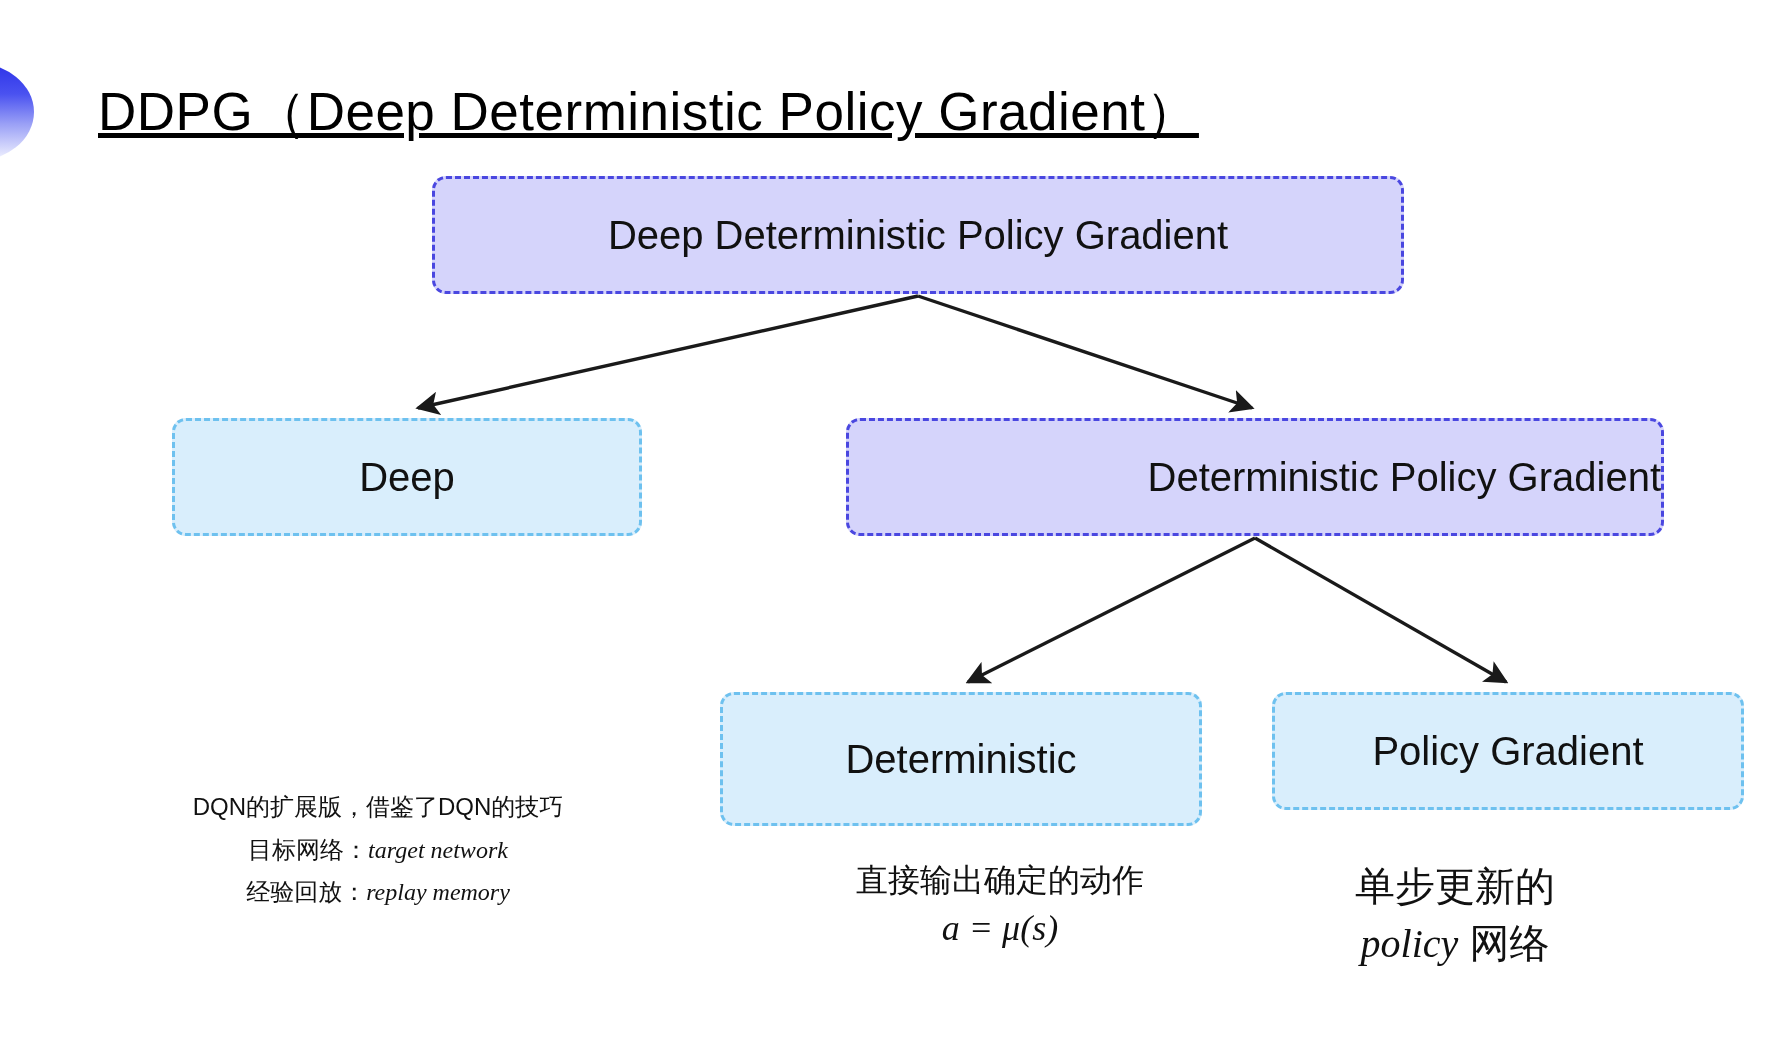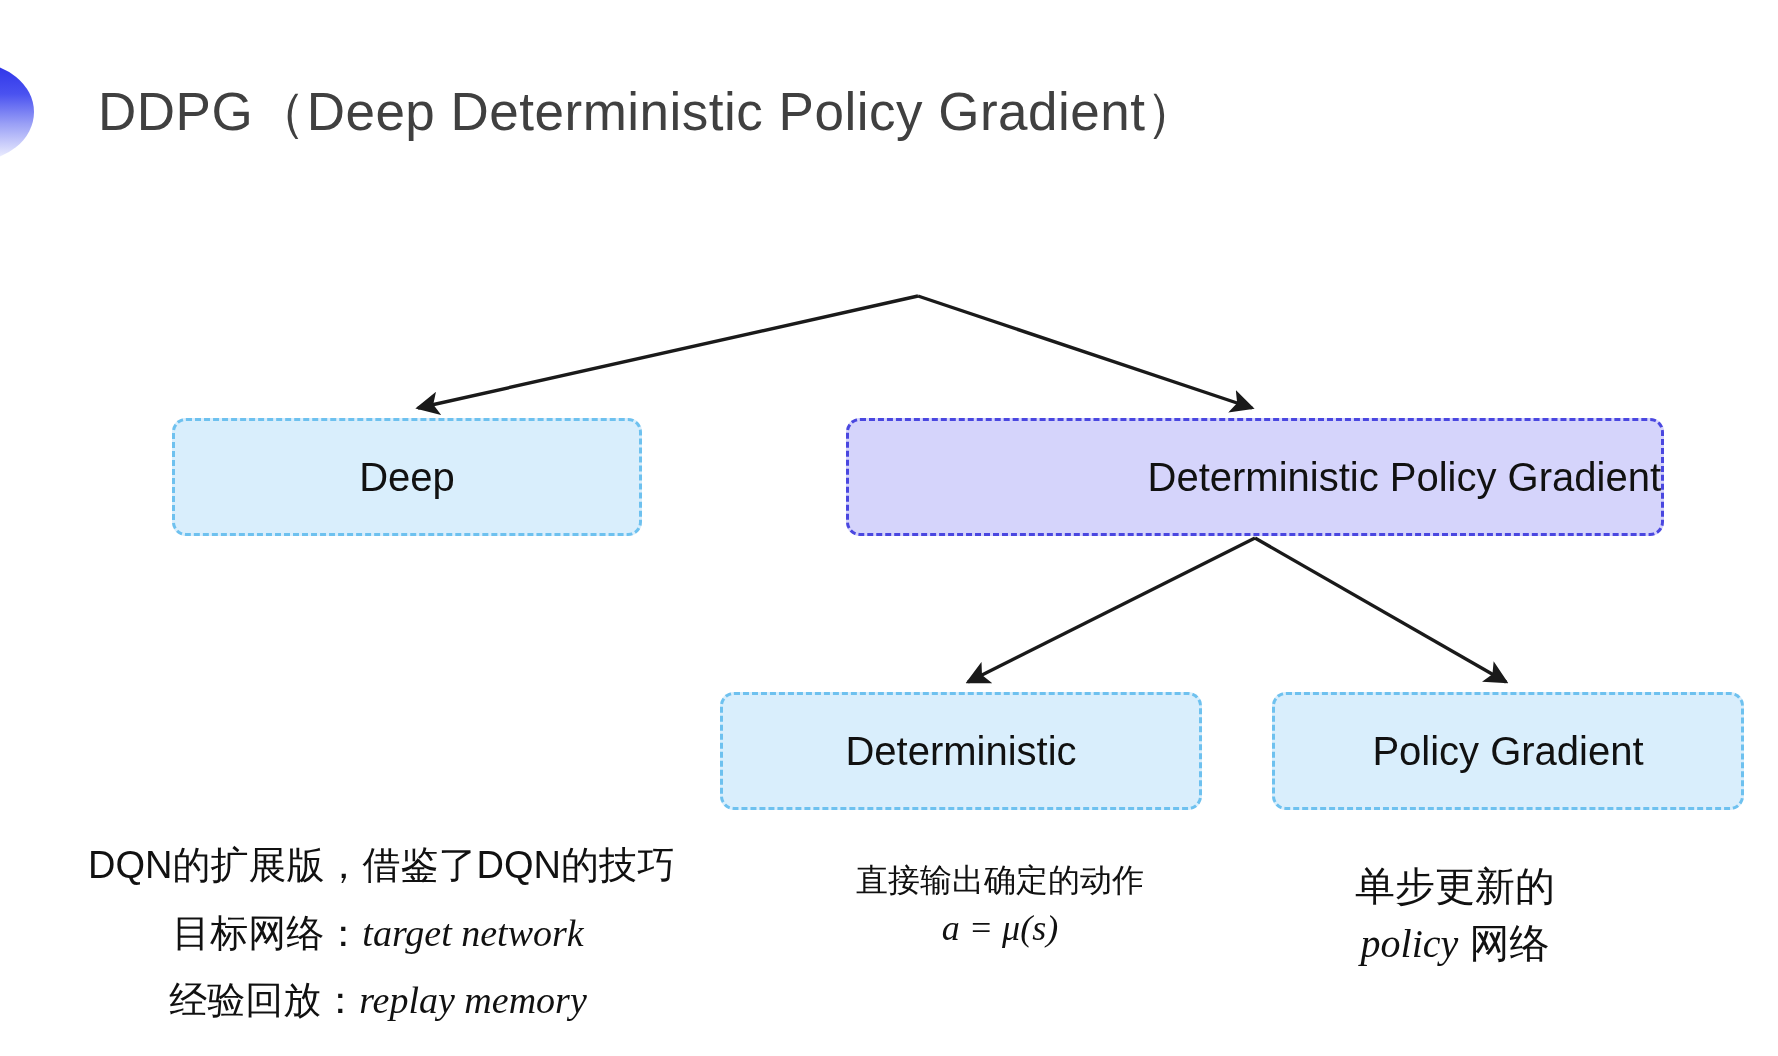--- a/index.html
+++ b/index.html
@@ -34,24 +34,25 @@
     height: 100px;
     border-radius: 0 62px 62px 0 / 0 50px 50px 0;
     background: linear-gradient(180deg, #2b31e8 0%, #4a52f0 32%, #9aa0f6 62%, #e3e5fd 92%, #ffffff 100%);
   }
   #title-text {
     position: absolute;
     left: 98px;
     top: 0px;
     font-size: 53px;
     line-height: 100px;
-    color: #404040;
+    color: #000000;
     font-weight: 400;
     letter-spacing: 0.5px;
     white-space: nowrap;
+    text-decoration: underline;
   }
 
   
   .node {
     position: absolute;
     box-sizing: border-box;
     display: flex;
     align-items: center;
     justify-content: center;
     border-radius: 14px;
@@ -73,21 +74,21 @@
 
   #node-root      { left: 432px; top: 176px;  width: 972px; height: 118px; }
   #node-root .node-label      { font-size: 40px; }
 
   #node-deep      { left: 172px; top: 418px;  width: 470px; height: 118px; }
   #node-deep .node-label      { font-size: 40px; }
 
   #node-dpg       { left: 846px; top: 418px;  width: 818px; height: 118px; justify-content: flex-end; }
   #node-dpg .node-label       { font-size: 40px; }
 
-  #node-det       { left: 720px; top: 692px;  width: 482px; height: 118px; }
+  #node-det       { left: 720px; top: 692px;  width: 482px; height: 134px; }
   #node-det .node-label       { font-size: 40px; }
 
   #node-pg        { left: 1272px; top: 692px; width: 472px; height: 118px; }
   #node-pg .node-label        { font-size: 40px; }
 
   
   #arrows {
     position: absolute;
     left: 0;
     top: 0;
@@ -113,23 +114,23 @@
   }
   .cap-math {
     font-family: "Liberation Serif", serif;
     font-style: italic;
     font-size: 36px;
     text-align: center;
   }
 
   #caption-left {
     left: 88px;
-    top: 832px;
+    top: 786px;
     width: 580px;
-    font-size: 38px;
+    font-size: 24px;
   }
   #caption-left .cap-line { line-height: 1.78; }
 
   #caption-mid {
     left: 790px;
     top: 858px;
     width: 420px;
     font-size: 32px;
   }
   #caption-mid .cap-line { line-height: 1.42; }
@@ -161,20 +162,23 @@
 
     <line x1="918" y1="296" x2="418" y2="408" stroke="#1a1a1a" stroke-width="3.4" marker-end="url(#arrowhead)"></line>
 
     <line x1="918" y1="296" x2="1252" y2="408" stroke="#1a1a1a" stroke-width="3.4" marker-end="url(#arrowhead)"></line>
 
     <line x1="1255" y1="538" x2="968" y2="682" stroke="#1a1a1a" stroke-width="3.4" marker-end="url(#arrowhead)"></line>
 
     <line x1="1255" y1="538" x2="1506" y2="682" stroke="#1a1a1a" stroke-width="3.4" marker-end="url(#arrowhead)"></line>
   </svg>
 
+  <div class="node purple" id="node-root">
+    <span class="node-label">Deep Deterministic Policy Gradient</span>
+  </div>
 
   <div class="node cyan" id="node-deep">
     <span class="node-label">Deep</span>
   </div>
 
   <div class="node purple" id="node-dpg">
     <span class="node-label">Deterministic Policy Gradient</span>
   </div>
 
   <div class="node cyan" id="node-det">

